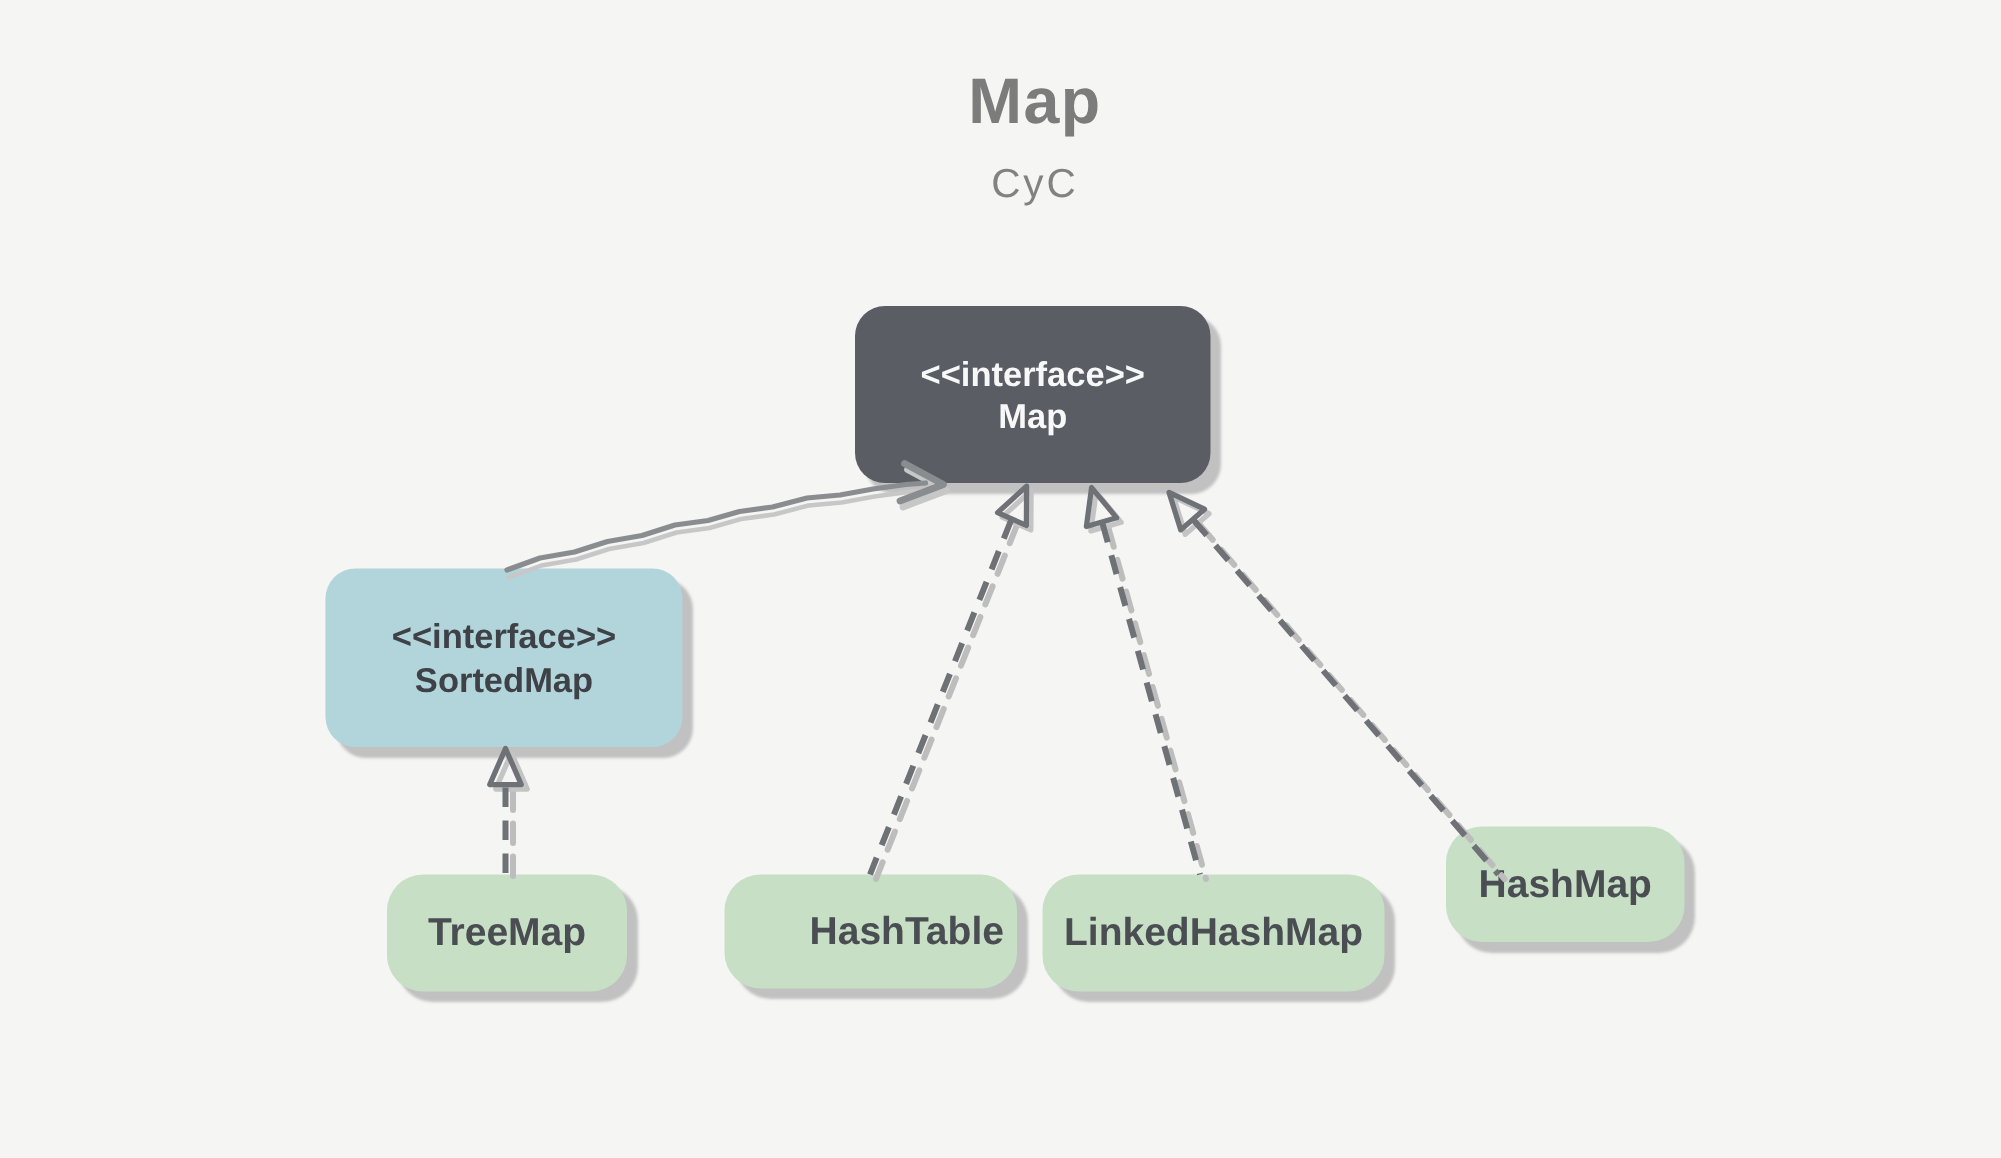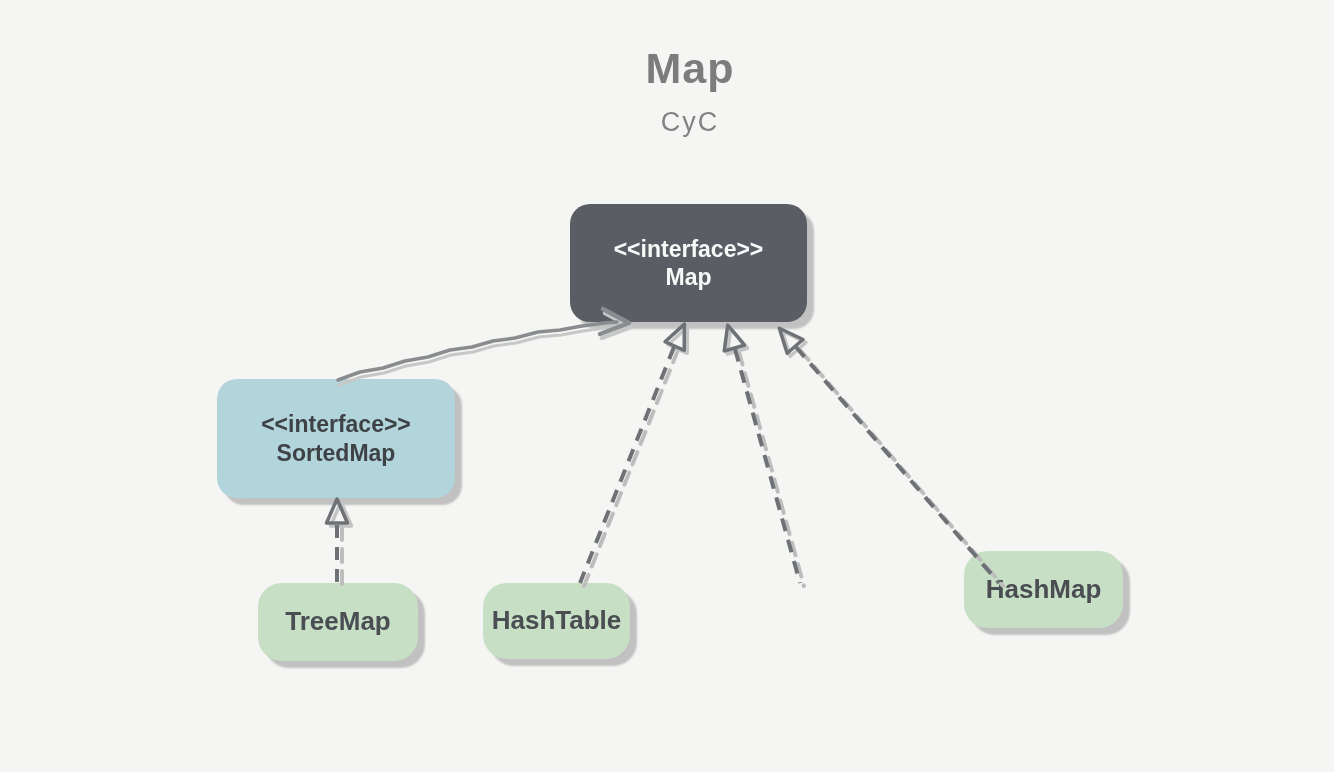--- a/index.html
+++ b/index.html
@@ -28,21 +28,21 @@
     background:#5a5e64;color:#f7f8f8;font-size:23px;
   }
   .node-sortedmap{
     left:217px;top:379px;width:238px;height:119px;border-radius:20px;
     background:#b2d4db;color:#3e4247;font-size:23px;
   }
   .node-green{
     background:#c6dfc5;color:#4a4d52;font-size:26px;border-radius:24px;
   }
   .node-treemap{left:258px;top:583px;width:160px;height:78px;}
-  .node-hashtable{left:483px;top:583px;width:147px;height:76px;}
+  .node-hashtable{left:483px;top:583px;width:147px;height:76px;padding-left:48px;}
   .node-linkedhashmap{left:695px;top:583px;width:228px;height:78px;}
   .node-hashmap{left:964px;top:551px;width:159px;height:77px;}
   svg.connectors{position:absolute;left:0;top:0;width:1334px;height:772px;pointer-events:none;}
 </style>
 </head>
 <body>
 
 <div class="stage">
 
   <div class="title">Map</div>
@@ -59,20 +59,23 @@
   </div>
 
   <div class="node node-green node-treemap">
     <div>TreeMap</div>
   </div>
 
   <div class="node node-green node-hashtable">
     <div>HashTable</div>
   </div>
 
+  <div class="node node-green node-linkedhashmap">
+    <div>LinkedHashMap</div>
+  </div>
 
   <div class="node node-green node-hashmap">
     <div>HashMap</div>
   </div>
 
   <svg class="connectors" viewBox="0 0 1334 772">
 
     <g stroke="#c7c7c7" fill="none" stroke-linecap="round" stroke-linejoin="round">
 
       <path transform="translate(1,5)" stroke-width="3" d="M 338,380 L 360,372 L 383,368 L 405,361 L 428,357 L 450,350 L 472,347 L 493,341 L 515,338 L 538,332 L 560,330 L 582,326 L 604,323 L 617,322"></path>

